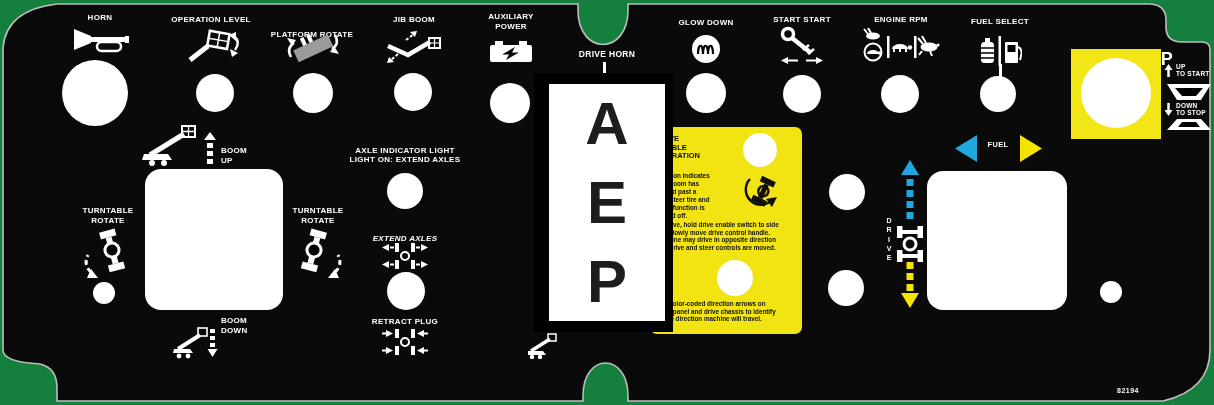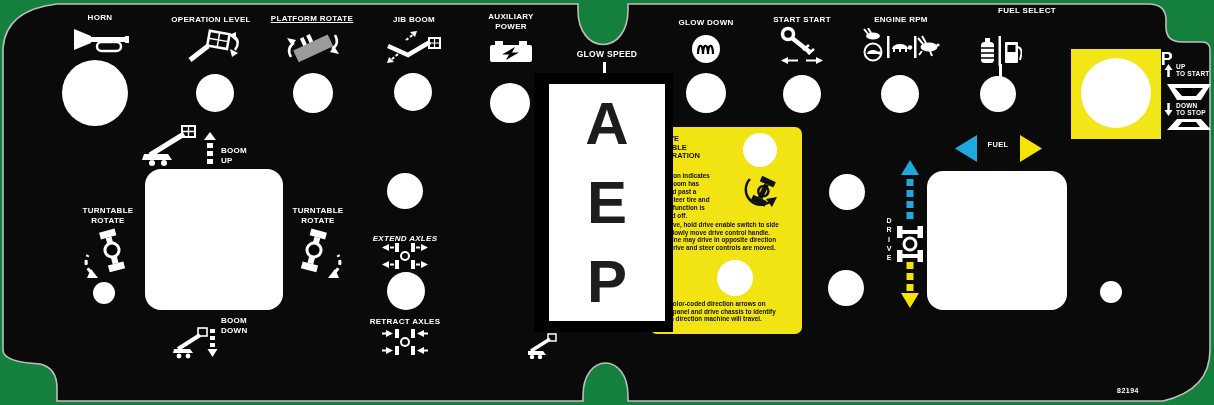--- a/index.html
+++ b/index.html
@@ -51,21 +51,21 @@
       <rect x="22" y="4" width="20" height="15" fill="none" stroke="#fff" stroke-width="2.5"></rect>
       <path d="M32 4 v15 M22 11.5 h20" stroke="#fff" stroke-width="1.5"></path>
     </g>
     <path d="M4 32 L22 18" stroke="#fff" stroke-width="5"></path>
     <path d="M48 8 q7 6 1 14" stroke="#fff" stroke-width="2.5" fill="none"></path>
     <polygon points="50,4 43,7 50,13" fill="#fff"></polygon>
     <polygon points="52,25 44,21 46,29" fill="#fff"></polygon>
   </svg>
   <div class="hole" style="left:196px;top:74px;width:38px;height:38px;"></div>
 
-  <div class="lbl" style="left:264px;top:14px;width:96px;text-decoration:underline;">PLATFORM ROTATE</div>
+  <div class="lbl" style="left:264px;top:30px;width:96px;">PLATFORM ROTATE</div>
   <svg class="abs" width="58" height="36" style="left:284px;top:28px">
     <g transform="rotate(-25 29 20)">
       <rect x="10" y="14" width="38" height="13" fill="#9b9b9b"></rect>
       <rect x="21" y="6" width="4" height="8" fill="#fff"></rect>
       <rect x="28" y="6" width="4" height="8" fill="#fff"></rect>
     </g>
     <path d="M7 29 q-5 -9 3 -14" fill="none" stroke="#fff" stroke-width="2.5"></path>
     <polygon points="12,12 3,10 8,18" fill="#fff"></polygon>
     <path d="M51 7 q5 9 -3 14" fill="none" stroke="#fff" stroke-width="2.5"></path>
     <polygon points="46,24 55,26 50,18" fill="#fff"></polygon>
@@ -87,21 +87,21 @@
   <div class="lbl" style="left:482px;top:12px;width:58px;">AUXILIARY
 POWER</div>
   <svg class="abs" width="46" height="24" style="left:488px;top:40px">
     <rect x="7" y="1" width="8" height="5" fill="#fff"></rect>
     <rect x="31" y="1" width="8" height="5" fill="#fff"></rect>
     <rect x="2" y="5" width="42" height="17" rx="2" fill="#fff"></rect>
     <polygon points="27,7 14,14.5 21,14.5 18,20 31,12.5 24,12.5" fill="#000"></polygon>
   </svg>
   <div class="hole" style="left:490px;top:83px;width:40px;height:40px;"></div>
 
-  <div class="lbl" style="left:570px;top:50px;width:74px;font-size:8.5px;">GLOW SPEED</div>
+  <div class="lbl" style="left:570px;top:50px;width:74px;font-size:8.5px;">DRIVE HORN</div>
   <div class="tick" style="left:603px;top:62px;width:3px;height:12px;"></div>
 
   <div class="lbl" style="left:676px;top:18px;width:60px;">GLOW DOWN</div>
   <svg class="abs" width="30" height="30" style="left:691px;top:34px">
     <circle cx="15" cy="15" r="14" fill="#fff"></circle>
     <path d="M7 20 C7 9 12 9 12 20 M12 20 C12 9 17 9 17 20 M17 20 C17 9 22 9 22 20" stroke="#000" stroke-width="2.2" fill="none"></path>
   </svg>
   <div class="hole" style="left:686px;top:73px;width:40px;height:40px;"></div>
 
   <div class="lbl" style="left:762px;top:15px;width:80px;">START START</div>
@@ -129,21 +129,21 @@
     <circle cx="50" cy="19.5" r="2.2" fill="#fff"></circle>
     <path d="M34 21 v3 M40 21 v3 M46 21 v3" stroke="#fff" stroke-width="2"></path>
     <rect x="54" y="8" width="2.5" height="22" fill="#fff"></rect>
     <ellipse cx="69" cy="19" rx="8.5" ry="4.5" fill="#fff"></ellipse>
     <path d="M63 16 l-5 -6 M66 15 l-4 -7" stroke="#fff" stroke-width="2"></path>
     <path d="M62 23 l-3 4 M70 23 l2 5" stroke="#fff" stroke-width="2"></path>
     <circle cx="78" cy="17" r="1.6" fill="#fff"></circle>
   </svg>
   <div class="hole" style="left:881px;top:75px;width:38px;height:38px;"></div>
 
-  <div class="lbl" style="left:968px;top:6px;width:64px;margin-left:27px;">FUEL SELECT</div>
+  <div class="lbl" style="left:968px;top:17px;width:64px;">FUEL SELECT</div>
   <svg class="abs" width="44" height="32" style="left:978px;top:35px">
     <rect x="7" y="3" width="5" height="4" fill="#fff"></rect>
     <rect x="3" y="7" width="13" height="21" rx="3.5" fill="#fff"></rect>
     <path d="M3 13 h13 M3 18 h13 M3 23 h13" stroke="#000" stroke-width="1.5"></path>
     <rect x="20.5" y="1" width="2.5" height="30" fill="#fff"></rect>
     <rect x="27" y="7" width="13" height="21" rx="1" fill="#fff"></rect>
     <rect x="29.5" y="10" width="8" height="7" fill="#000"></rect>
     <path d="M40 12 q4 1.5 3.5 7 l-1.5 6" stroke="#fff" stroke-width="2" fill="none"></path>
   </svg>
   <div class="tick" style="left:999px;top:64px;width:2.5px;height:13px;"></div>
@@ -226,38 +226,40 @@
     <circle cx="7" cy="29" r="2.4" fill="#fff"></circle>
       <circle cx="16" cy="29" r="2.4" fill="#fff"></circle>
     <rect x="38" y="2" width="5" height="4" fill="#fff"></rect>
     <rect x="38" y="9" width="5" height="4" fill="#fff"></rect>
     <rect x="38" y="16" width="5" height="4" fill="#fff"></rect>
     <polygon points="35.5,22 45.5,22 40.5,30" fill="#fff"></polygon>
   </svg>
   <div class="lbl" style="left:221px;top:316px;width:46px;text-align:left;line-height:10px;">BOOM
 DOWN</div>
 
+  <div class="lbl" style="left:340px;top:146px;width:130px;line-height:9px;">AXLE INDICATOR LIGHT
+LIGHT ON: EXTEND AXLES</div>
   <div class="hole" style="left:387px;top:173px;width:36px;height:36px;"></div>
 
   <div class="lbl" style="left:360px;top:234px;width:90px;font-style:italic;">EXTEND AXLES</div>
   <svg class="abs" width="46" height="26" style="left:382px;top:243px">
     <rect x="13" y="0" width="4" height="9" fill="#fff"></rect>
       <rect x="29" y="0" width="4" height="9" fill="#fff"></rect>
     <rect x="13" y="17" width="4" height="9" fill="#fff"></rect>
       <rect x="29" y="17" width="4" height="9" fill="#fff"></rect>
     <path d="M8 4.5 h4 M34 4.5 h4 M8 21.5 h4 M34 21.5 h4" stroke="#fff" stroke-width="2"></path>
     <polygon points="0,4.5 7,1 7,8" fill="#fff"></polygon>
       <polygon points="46,4.5 39,1 39,8" fill="#fff"></polygon>
     <polygon points="0,21.5 7,18 7,25" fill="#fff"></polygon>
       <polygon points="46,21.5 39,18 39,25" fill="#fff"></polygon>
     <circle cx="23" cy="13" r="4" fill="none" stroke="#fff" stroke-width="2"></circle>
   </svg>
   <div class="hole" style="left:387px;top:272px;width:38px;height:38px;"></div>
 
-  <div class="lbl" style="left:358px;top:317px;width:94px;">RETRACT AXLES</div>
+  <div class="lbl" style="left:358px;top:317px;width:94px;">RETRACT PLUG</div>
   <svg class="abs" width="46" height="26" style="left:382px;top:329px">
     <rect x="13" y="0" width="4" height="9" fill="#fff"></rect>
       <rect x="29" y="0" width="4" height="9" fill="#fff"></rect>
     <rect x="13" y="17" width="4" height="9" fill="#fff"></rect>
       <rect x="29" y="17" width="4" height="9" fill="#fff"></rect>
     <path d="M0 4.5 h4 M42 4.5 h4 M0 21.5 h4 M42 21.5 h4" stroke="#fff" stroke-width="2"></path>
     <polygon points="11,4.5 4,1 4,8" fill="#fff"></polygon>
       <polygon points="35,4.5 42,1 42,8" fill="#fff"></polygon>
     <polygon points="11,21.5 4,18 4,25" fill="#fff"></polygon>
       <polygon points="35,21.5 42,18 42,25" fill="#fff"></polygon>

